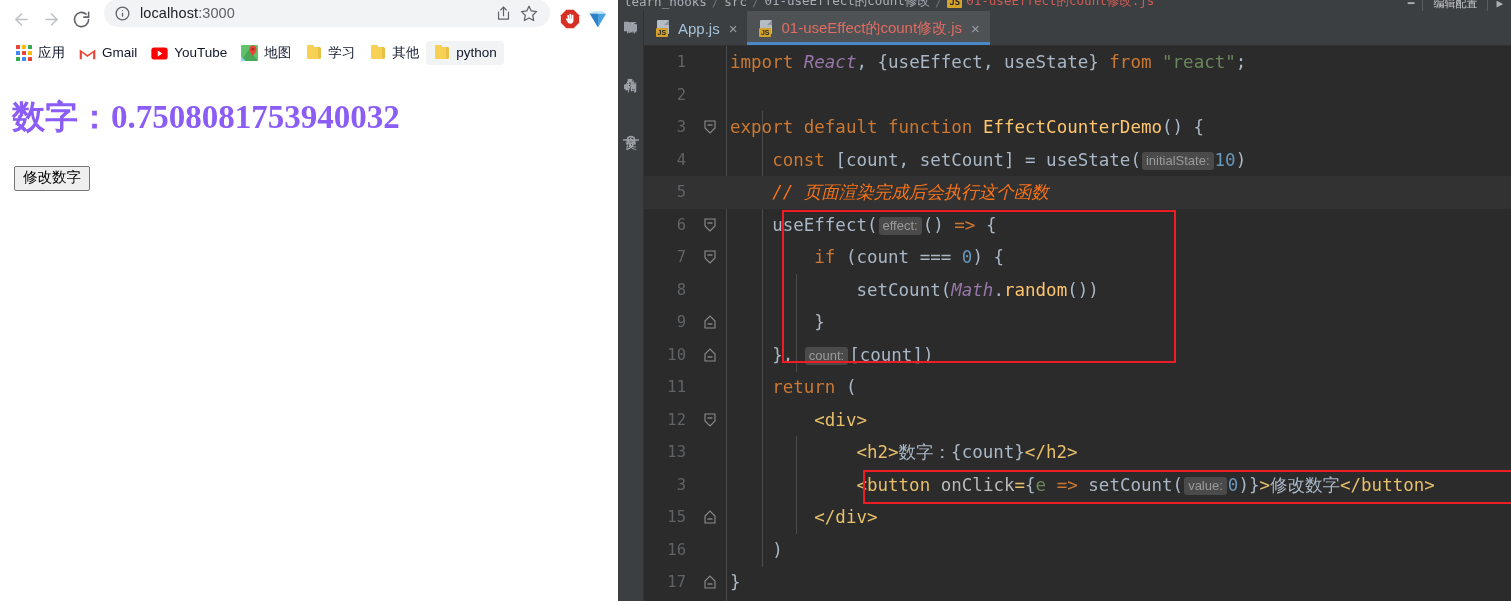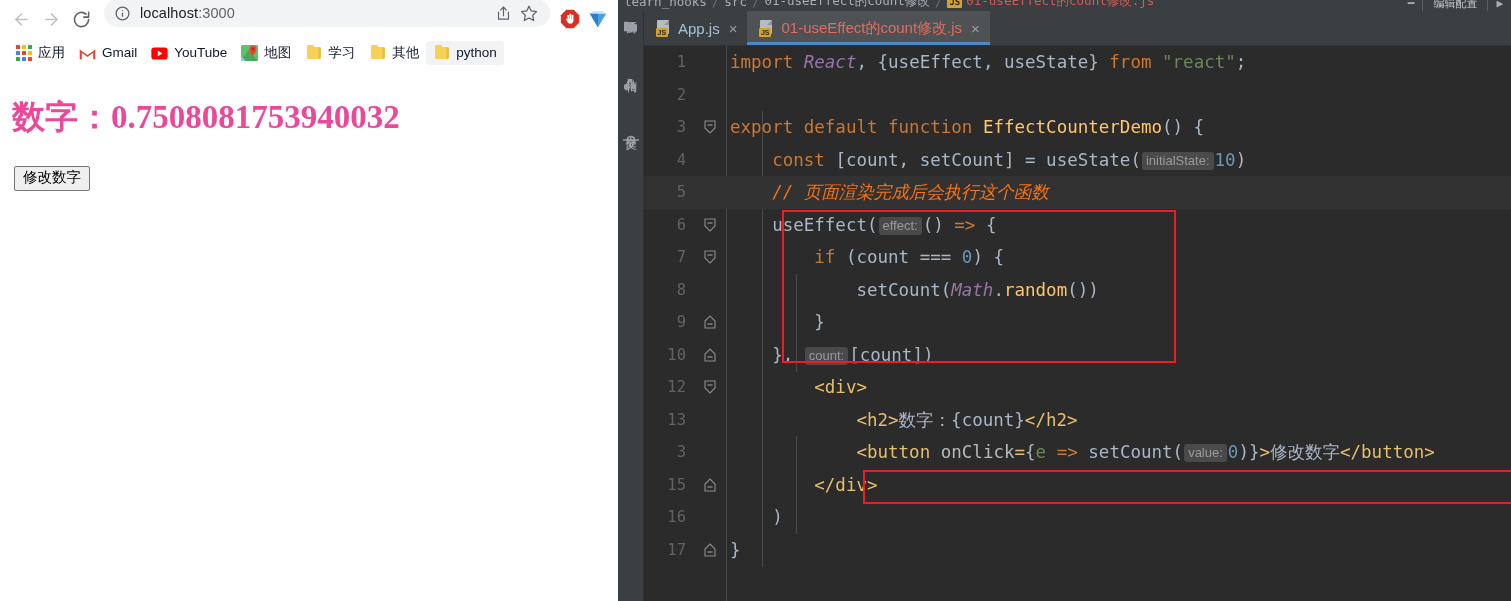--- a/index.html
+++ b/index.html
@@ -126,21 +126,21 @@
   .page {
     position: absolute; left: 0; top: 68px; right: 0; bottom: 0;
     background: #ffffff;
     padding: 8px 8px;
   }
   .page-h2 {
     font-family: "Liberation Serif", serif;
     font-weight: bold;
     font-size: 33px;
     line-height: 1.16;
-    color: #ec4899;
+    color: #8b5cf6;
     margin: 22px 0 0 4px;
     white-space: nowrap;
   }
   .page-button {
     margin: 30px 0 0 6px;
     font-family: "Liberation Sans", sans-serif;
     font-size: 14.5px;
     color: #000000;
     background: #efefef;
     border: 1px solid #767676;
@@ -648,20 +648,25 @@
         <span class="gutter-num">10</span>
         <span class="gutter-fold">
           <svg width="12" height="14" viewBox="0 0 12 14">
             <path d="M1 13h10V6L6 1 1 6z" fill="none" stroke="#8c8c8c" stroke-width="1.1"></path>
             <line x1="3.5" y1="9" x2="8.5" y2="9" stroke="#8c8c8c" stroke-width="1.3"></line>
           </svg>
         </span>
         <span class="code-text">    <span class="id">}, </span><span class="param">count:</span><span class="id">[count])</span></span>
       </div>
 
+      <div class="code-line">
+        <span class="gutter-num">11</span>
+        <span class="gutter-fold"></span>
+        <span class="code-text">    <span class="k">return</span> <span class="id">(</span></span>
+      </div>
 
       <div class="code-line">
         <span class="gutter-num">12</span>
         <span class="gutter-fold">
           <svg width="12" height="14" viewBox="0 0 12 14">
             <path d="M1 1h10v7L6 13 1 8z" fill="none" stroke="#8c8c8c" stroke-width="1.1"></path>
             <line x1="3.5" y1="5" x2="8.5" y2="5" stroke="#8c8c8c" stroke-width="1.3"></line>
           </svg>
         </span>
         <span class="code-text tag">        &lt;div&gt;</span>

